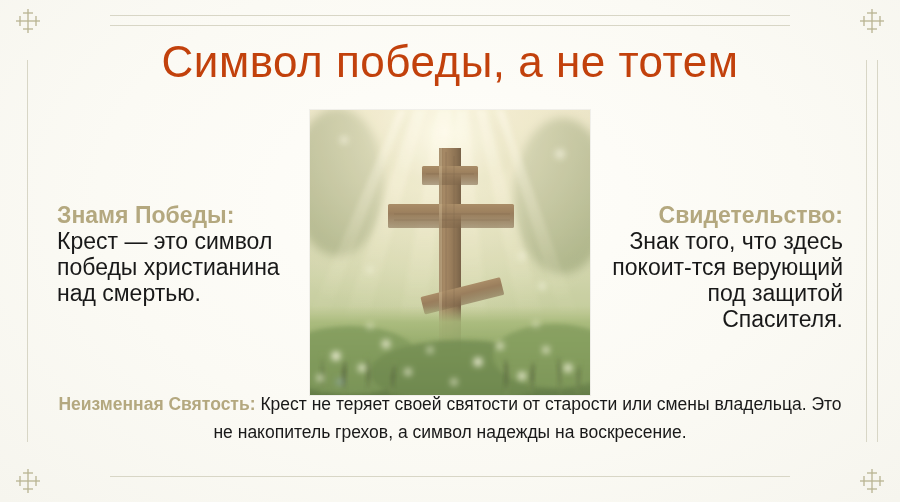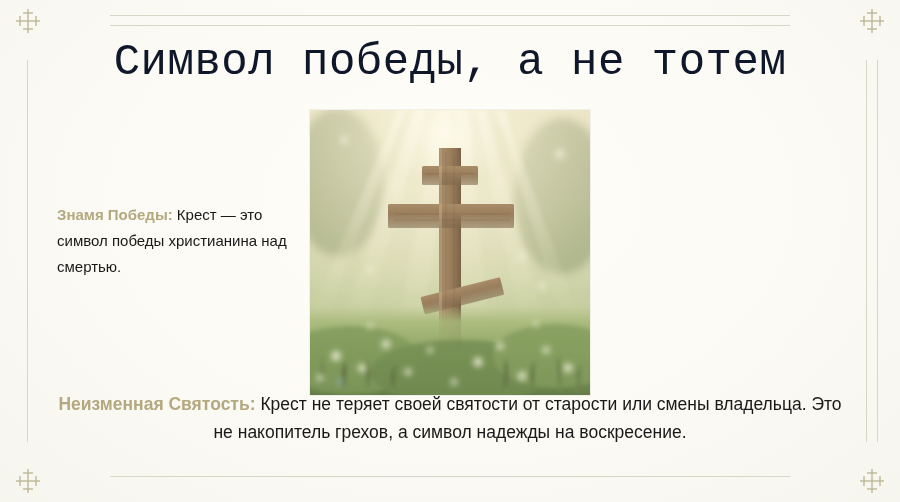--- a/index.html
+++ b/index.html
@@ -59,46 +59,46 @@
   .orn-bl { left: 13px;  bottom: 6px; }
   .orn-br { right: 13px; bottom: 6px; }
 
   
   .title {
     position: absolute;
     left: 0;
     right: 0;
     top: 36px;
     text-align: center;
-    font-family: Liberation Mono, monospace;
+    font-family: Liberation Sans, sans-serif;
     font-size: 44px;
     line-height: 52px;
     letter-spacing: 0.5px;
-    color: #0f172a;
+    color: #c2410c;
     font-weight: 400;
     white-space: nowrap;
   }
 
   
   .photo-wrap {
     position: absolute;
     left: 310px;
     top: 110px;
     width: 280px;
     height: 285px;
     background: #e8e6dc;
     overflow: hidden;
     box-shadow: 0 0 0 1px rgba(0,0,0,0.05);
   }
   .photo-wrap svg { display: block; width: 100%; height: 100%; }
 
   
   .block {
     position: absolute;
-    font-size: 15px;
+    font-size: 23px;
     line-height: 26px;
     color: #191919;
   }
   .block .accent {
     color: #b4a87f;
     font-weight: 700;
   }
   .block-left {
     left: 57px;
     top: 202px;
@@ -321,18 +321,21 @@
       </g>
 
       <rect width="280" height="285" fill="#fff6d8" opacity="0.13"></rect>
     </svg>
   </div>
 
   <div class="block block-left">
     <span class="accent">Знамя Победы:</span><span> Крест — это символ победы христианина над смертью.</span>
   </div>
 
+  <div class="block block-right">
+    <span class="accent">Свидетельство:</span><span> Знак того, что здесь покоит-тся верующий под защитой Спасителя.</span>
+  </div>
 
   <div class="block block-bottom">
     <span class="accent">Неизменная Святость:</span><span> Крест не теряет своей святости от старости или смены владельца. Это не накопитель грехов, а символ надежды на воскресение.</span>
   </div>
 
 </div>
 
 </body></html>

